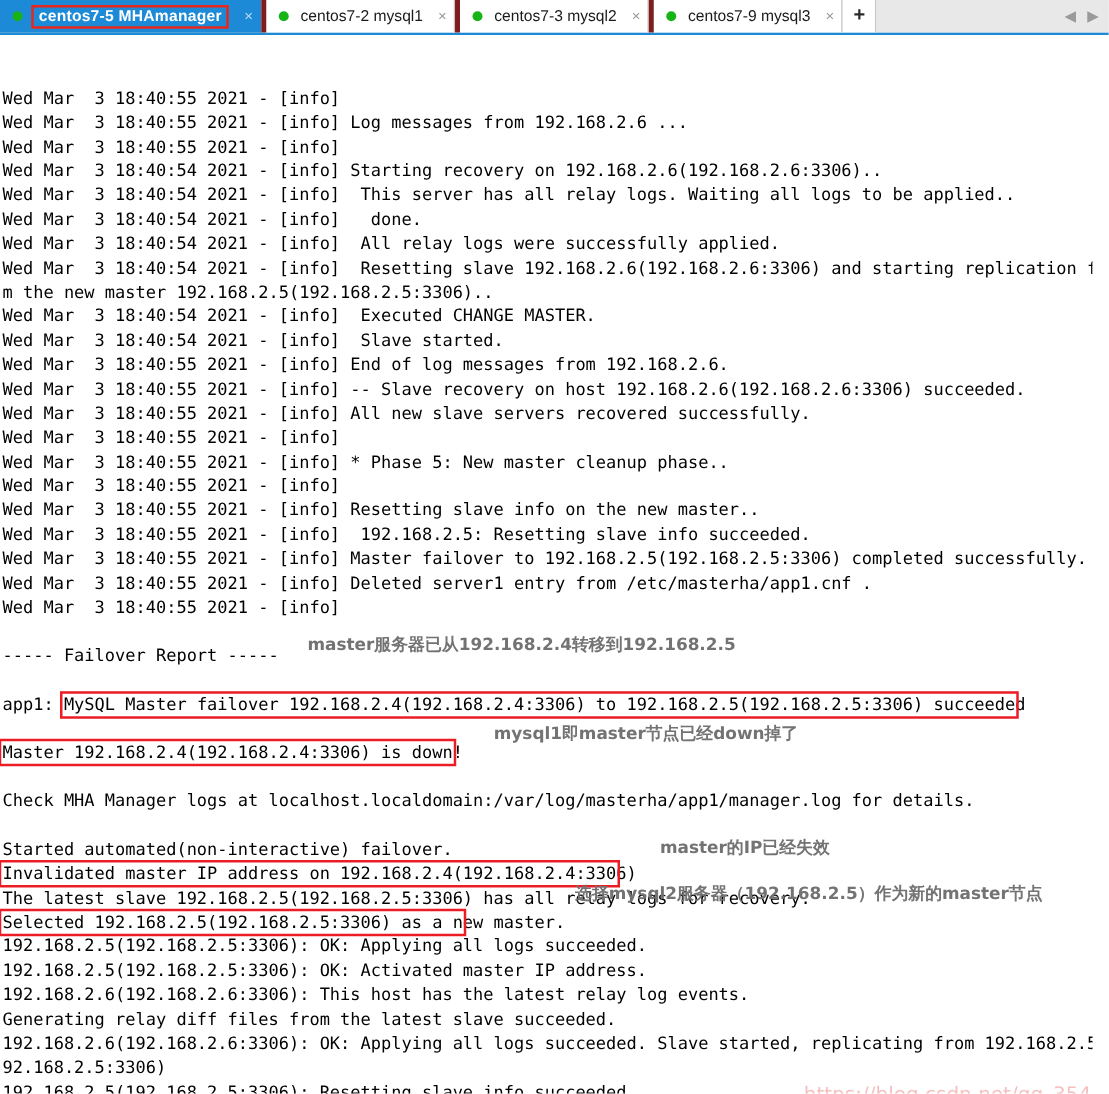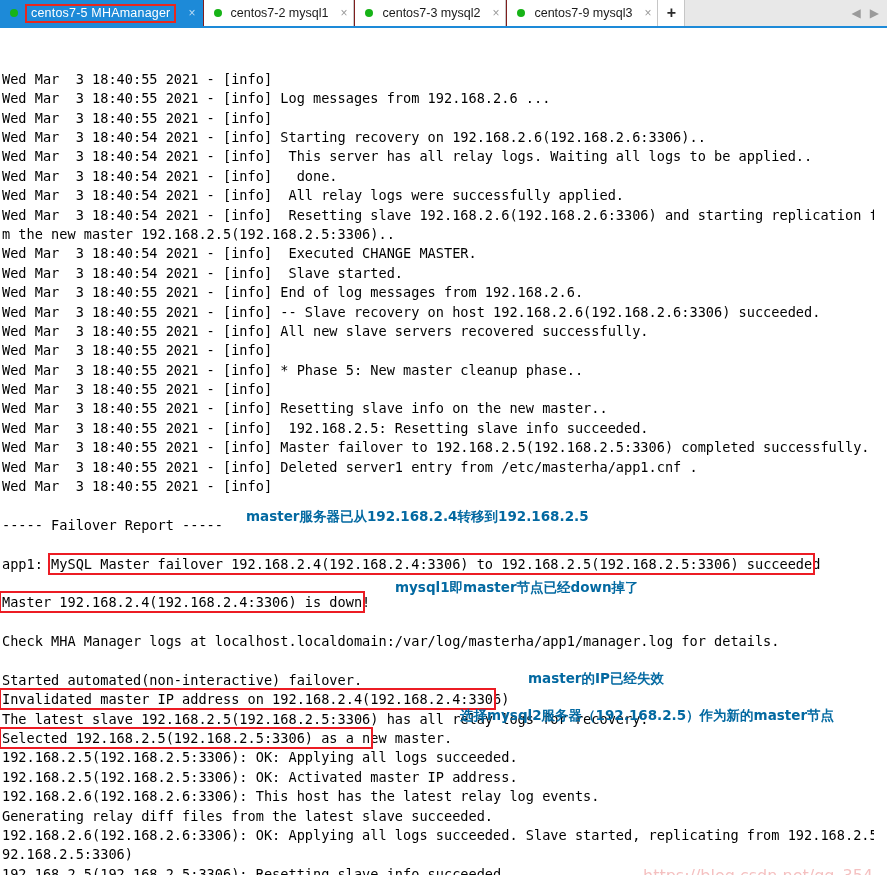--- a/index.html
+++ b/index.html
@@ -28,21 +28,21 @@
   }
   .tab {
     position: relative;
     display: flex;
     align-items: center;
     height: 26px;
     box-sizing: border-box;
     padding: 0 6px 0 10px;
     background: #ffffff;
     border-right: 1px solid #c6c6c6;
-    border-left: 1px solid #7f1d1d;
+    border-left: 4px solid #7f1d1d;
     font-size: 12.5px;
     color: #1a1a1a;
     white-space: nowrap;
     cursor: default;
   }
   .tab.active {
     background: #1d8ad8;
     color: #ffffff;
     border-left: none;
     border-right: 1px solid #1d8ad8;
@@ -55,21 +55,21 @@
     margin-right: 7px;
     flex: 0 0 auto;
   }
   .tab .tab-label {
     padding: 0 2px;
   }
   .tab.active .tab-label {
     border: 2px solid #e8271c;
     padding: 0px 4px;
     line-height: 15px;
-    font-weight: normal;
+    font-weight: bold;
     letter-spacing: 0.2px;
   }
   .tab .tab-close {
     margin-left: 10px;
     font-size: 12px;
     color: #9a9a9a;
     line-height: 1;
     cursor: pointer;
   }
   .tab.active .tab-close {
@@ -125,21 +125,21 @@
     white-space: pre;
   }
   
   .boxed {
     outline: 2px solid #ec1c24;
     outline-offset: 1px;
   }
   
   .anno {
     position: absolute;
-    color: #0369a1;
+    color: #737373;
     font-family: "DejaVu Sans", "Liberation Sans", sans-serif;
     font-weight: bold;
     font-size: 13.5px;
     white-space: pre;
     letter-spacing: 0px;
   }
   
   #watermark {
     position: absolute;
     color: #f3b6b6;

